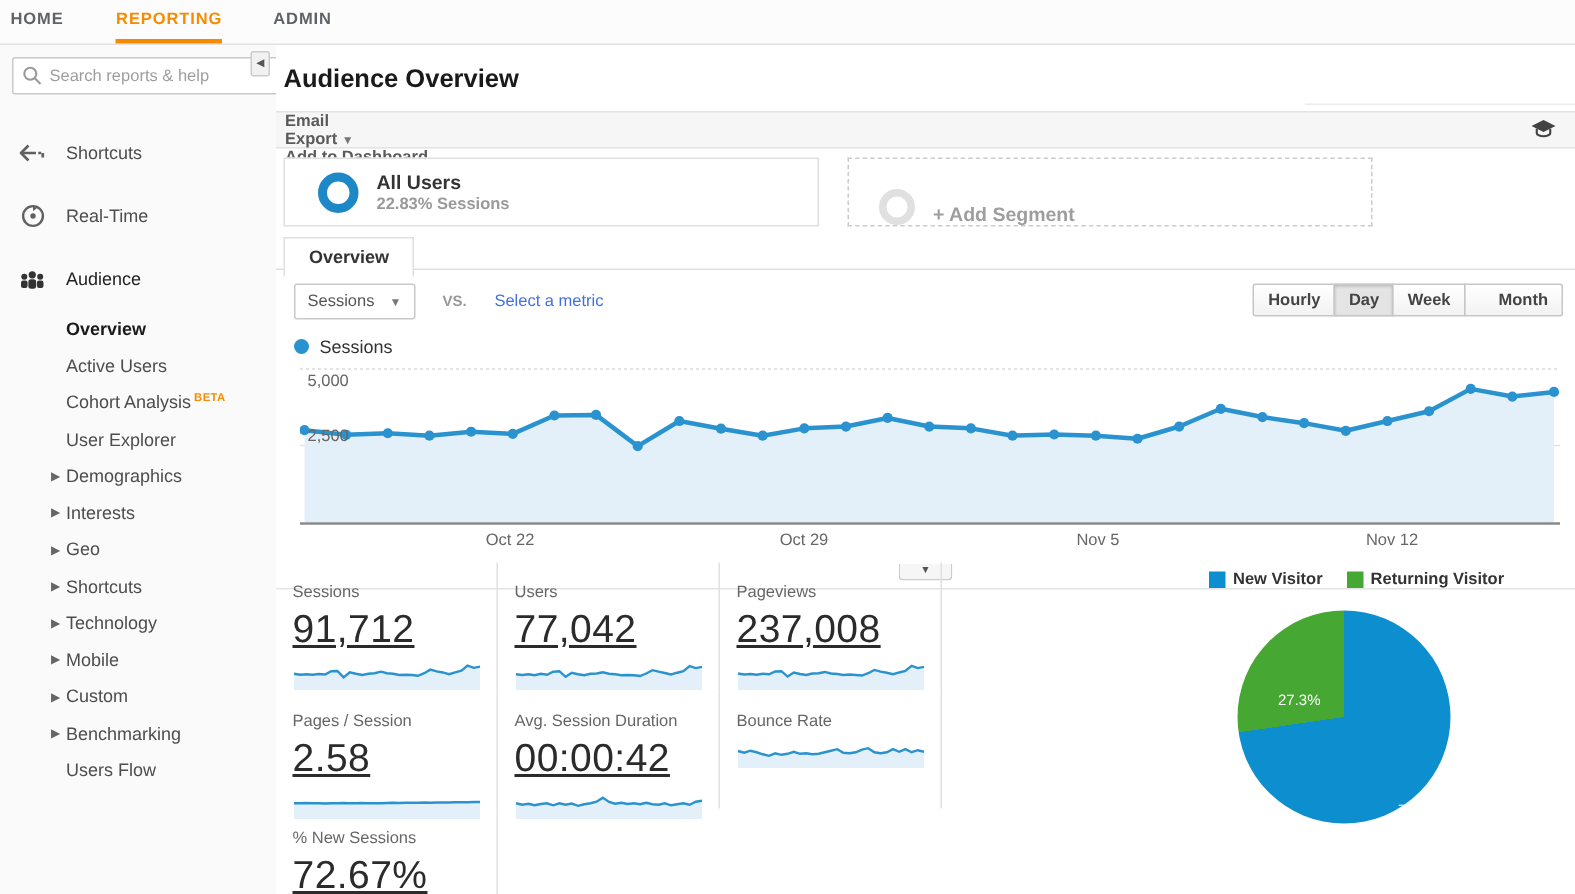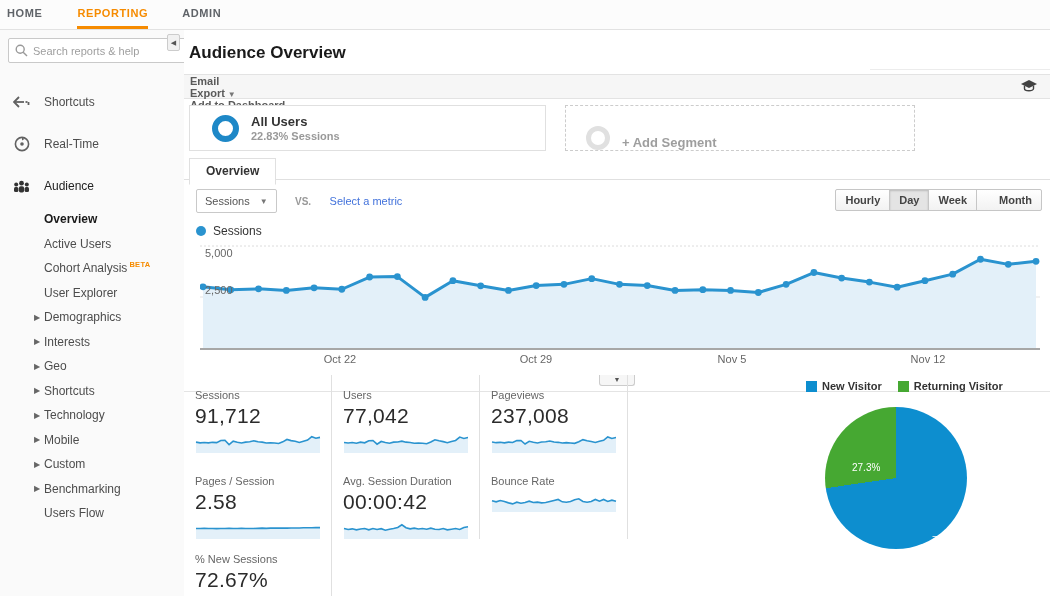--- a/index.html
+++ b/index.html
@@ -96,21 +96,21 @@
     border:1px solid #ccc; border-top:0; border-radius:0 0 3px 3px; text-align:center;
     font-size:7px; color:#555; line-height:10px; cursor:pointer; }
   .section-divider { border-bottom:1px solid #e4e4e4; margin-top:5px; }
 
   
   .cards { position:absolute; left:0; top:345px; display:grid;
     grid-template-columns:148px 148px 148px; grid-template-rows:86px 78px 86px; }
   .card { padding:14px 11px 0; border-right:1px solid #e0e0e0; cursor:pointer; }
   .card.noborder { border-right:0; }
   .card .lbl { font-size:11px; color:#666; margin-bottom:3px; white-space:nowrap; }
-  .card .val { font-size:21px; color:#2b2b2b; margin-bottom:3px; letter-spacing:.3px; }
+  .card .val { font-size:26px; color:#2b2b2b; margin-bottom:3px; letter-spacing:.3px;text-decoration:underline; }
 
   
   .pie-legend { position:absolute; left:622px; top:350px; display:flex; gap:16px; }
   .pl-item { display:flex; align-items:center; font-size:11px; font-weight:bold; color:#333; }
   .pl-swatch { width:11px; height:11px; margin-right:5px; }
   .pie { position:absolute; left:641px; top:377px; width:142px; height:142px;
     border-radius:50%; }
   .pie-val { position:absolute; font-size:10px; color:#fff; }
   .pie-val.v0 { left:748px; top:505px; }
   .pie-val.v1 { left:668px; top:432px; }

